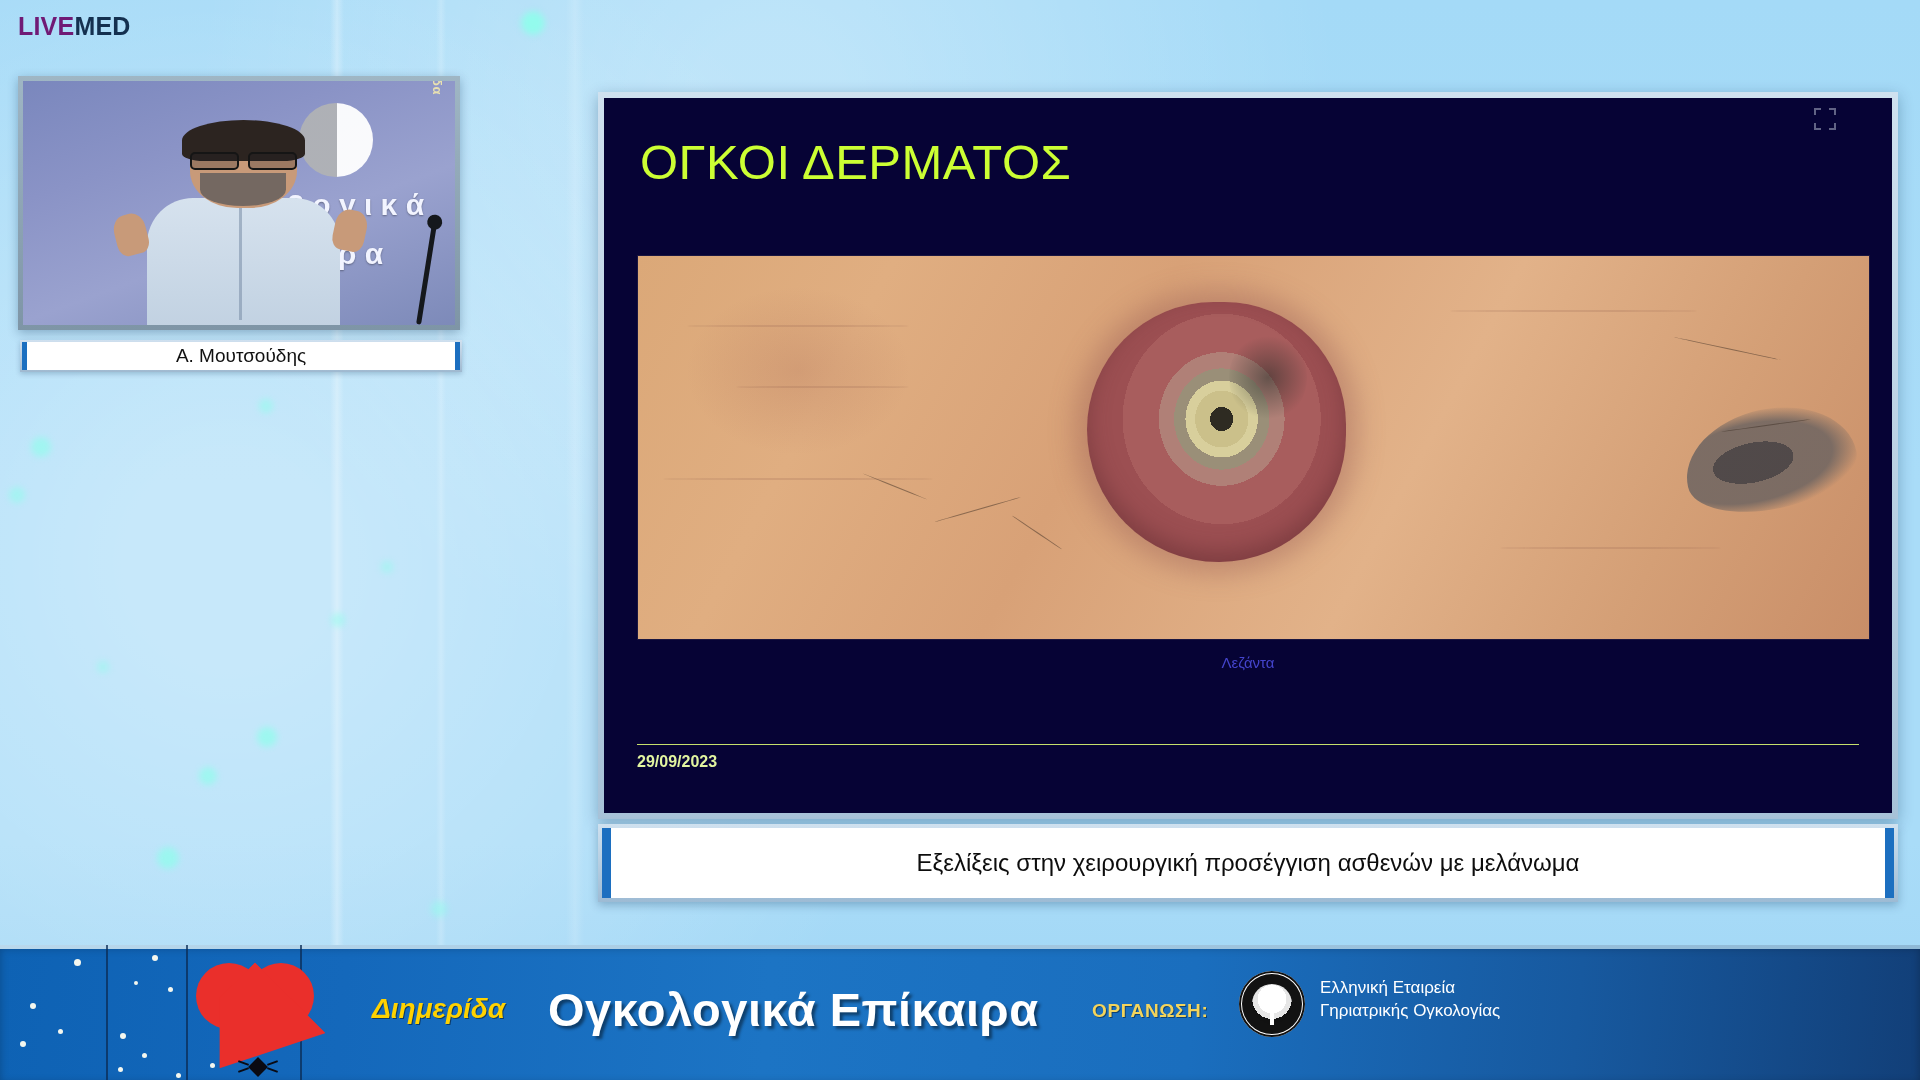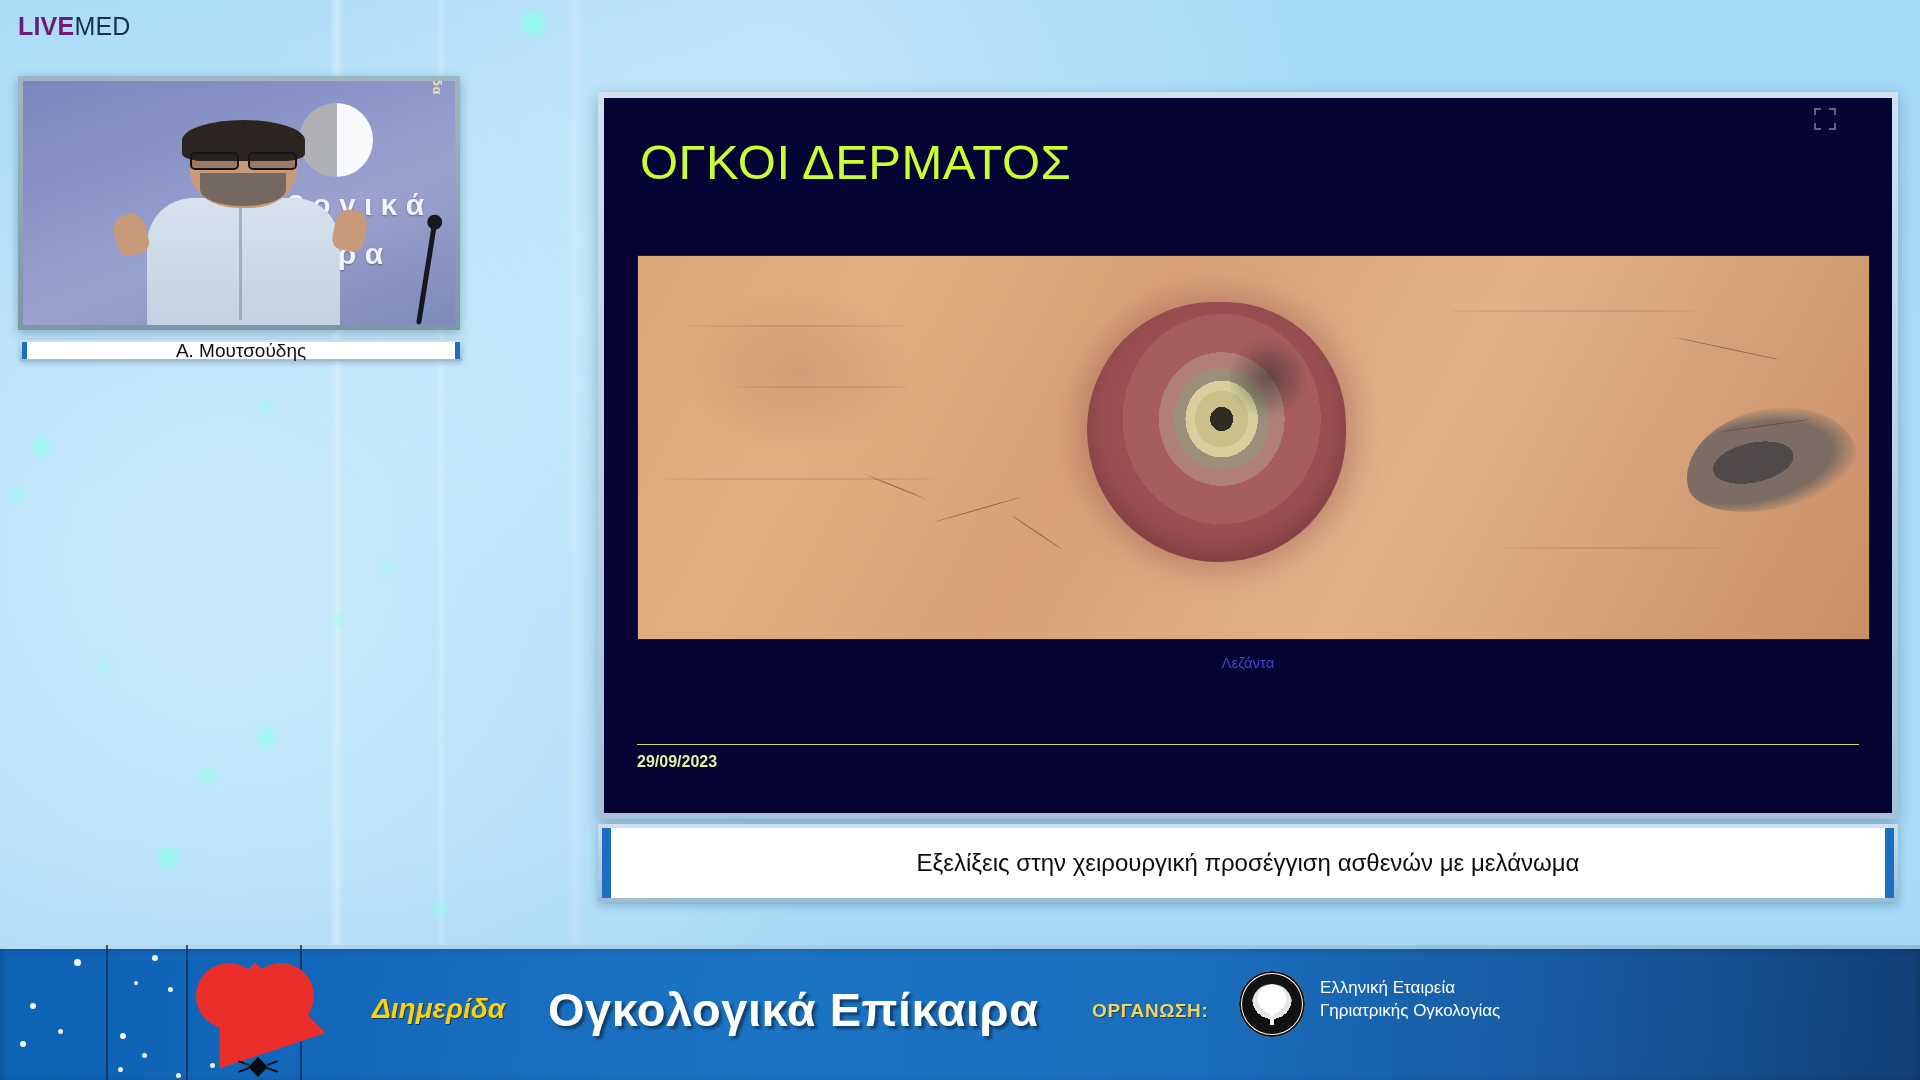--- a/index.html
+++ b/index.html
@@ -21,21 +21,21 @@
   }
   .bokeh{ position:absolute; border-radius:50%;
           background:radial-gradient(circle,rgba(140,255,235,.85) 0 55%,rgba(140,255,235,0) 72%);
           filter:blur(3px); }
   .vstreak{ position:absolute; top:0; bottom:0; width:14px;
             background:linear-gradient(90deg,rgba(255,255,255,0),rgba(255,255,255,.30),rgba(255,255,255,0)); }
 
   
   #brand{ position:absolute; left:18px; top:12px; font-size:25px; letter-spacing:.2px; z-index:30;}
   #brand .b1{ font-weight:bold; color:#701a75; }
-  #brand .b2{ font-weight:400; color:#14304f; }
+  #brand .b2{ font-weight:700; color:#14304f; }
 
   
   #cam-wrap{ position:absolute; left:18px; top:76px; width:442px; height:254px;
              background:linear-gradient(180deg,#9fb6c4,#7e95a6); padding:5px;
              box-shadow:0 3px 10px rgba(0,40,80,.30); z-index:20;}
   #cam{ position:relative; width:100%; height:100%; overflow:hidden;
         background:linear-gradient(160deg,#7a87bd 0%,#8a93c6 30%,#9aa2cf 60%,#7d8ab9 100%); }
   #cam-banner-sq{ position:absolute; left:64%; top:9%; width:74px; height:74px; border-radius:50%;
         background:linear-gradient(90deg,#b0b2b5 0 52%, #ffffff 52% 100%); opacity:.95;}
   #cam-gr1{ position:absolute; right:10px; top:14px; transform:rotate(90deg); transform-origin:right top;
@@ -62,21 +62,21 @@
          background:#6d6460; border-radius:0 0 50% 50%; opacity:.92;}
   .hand{ position:absolute; width:12%; height:20%; background:#c89a79; border-radius:40% 40% 30% 30%; }
   .hand.l{ left:2%; top:46%; transform:rotate(-14deg); }
   .hand.r{ right:4%; top:44%; transform:rotate(12deg); }
   .mic{ position:absolute; right:6%; bottom:0; width:5px; height:42%;
         background:#15181c; transform:rotate(9deg); border-radius:3px;}
   .mic:before{content:""; position:absolute; top:-9px; left:-5px; width:15px; height:15px;
         background:#15181c; border-radius:50%;}
 
   
-  #name-plate{ position:absolute; left:20px; top:340px; width:442px; height:21px;
+  #name-plate{ position:absolute; left:20px; top:340px; width:442px; height:32px;
      background:linear-gradient(180deg,#cfe0ef,#9fb9d0); padding:2px; z-index:21;
      box-shadow:0 2px 5px rgba(0,40,80,.22);}
   #name-plate .inner{ width:100%; height:100%; background:#fff; display:flex;
      align-items:center; justify-content:center; border-left:5px solid #1c6fc0; border-right:5px solid #1c6fc0;}
   #name-plate .txt{ font-size:19px; color:#111; }
 
   
   #slide-wrap{ position:absolute; left:598px; top:92px; width:1300px; height:727px;
       background:linear-gradient(180deg,#cfe1ef,#a7c2d8); padding:6px; z-index:20;
       box-shadow:0 4px 14px rgba(0,40,80,.30);}

